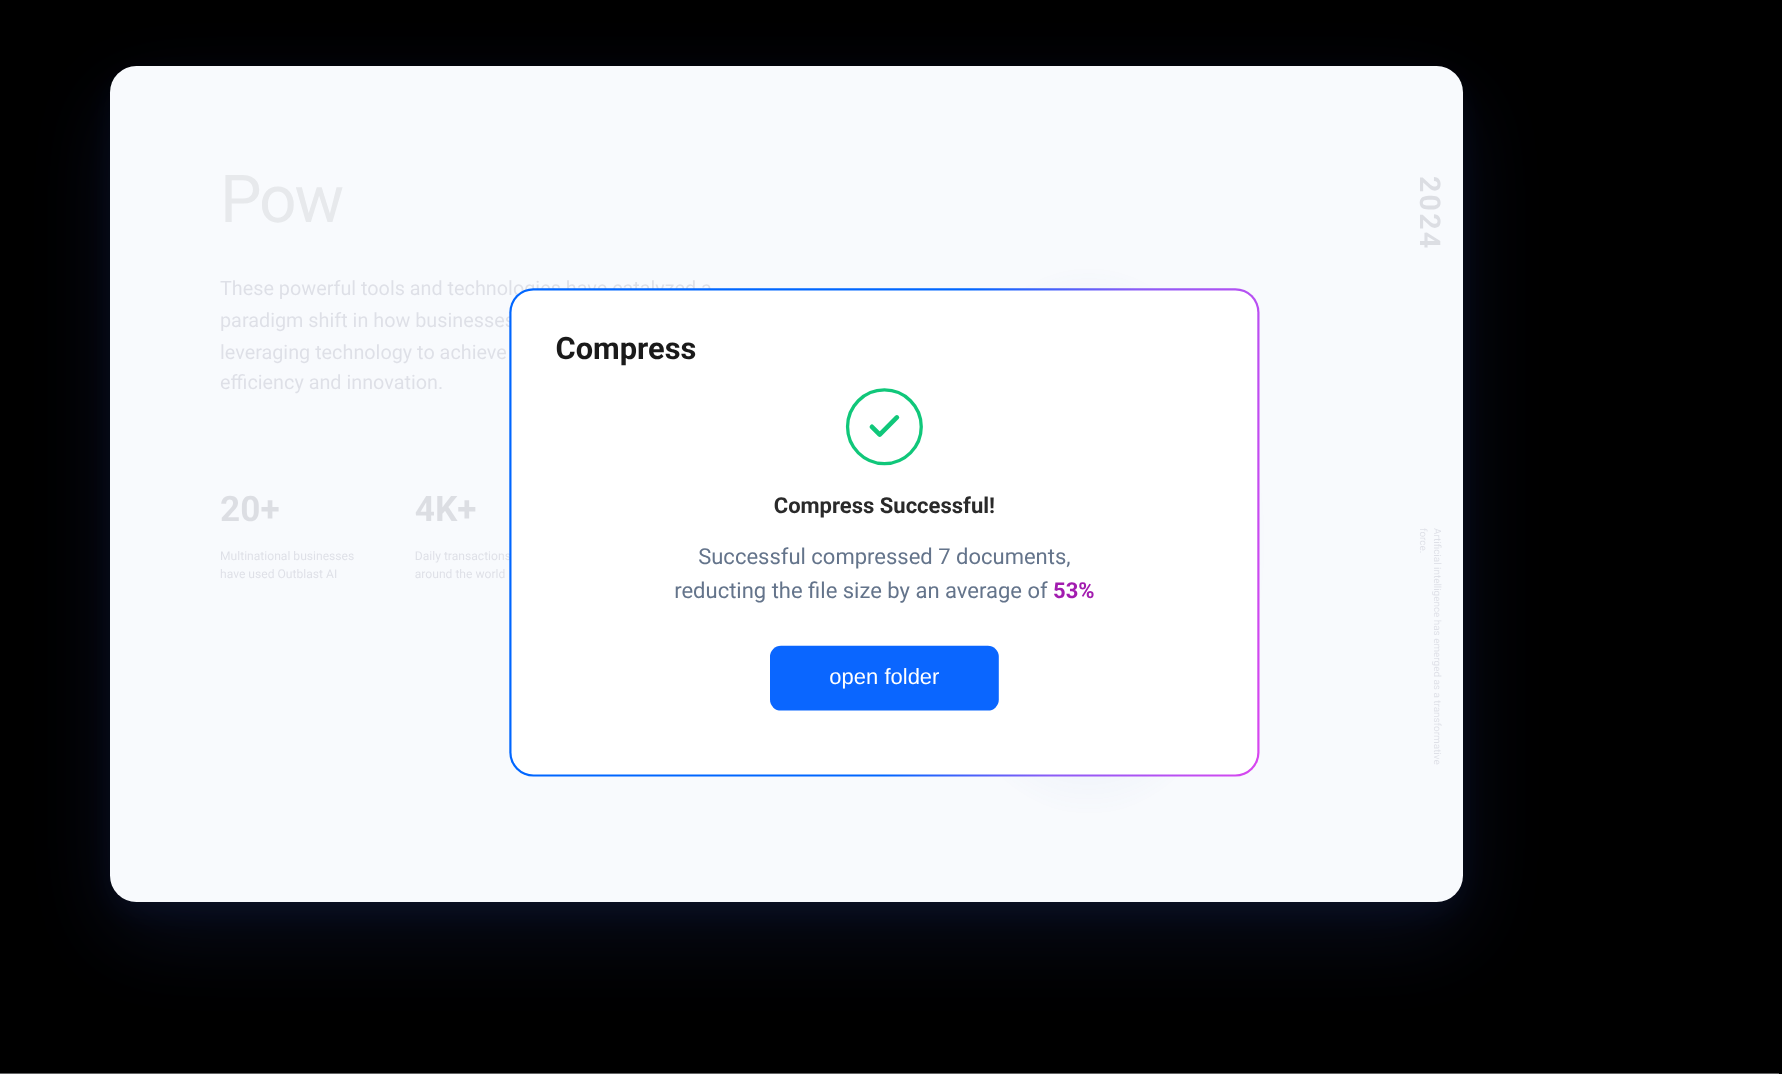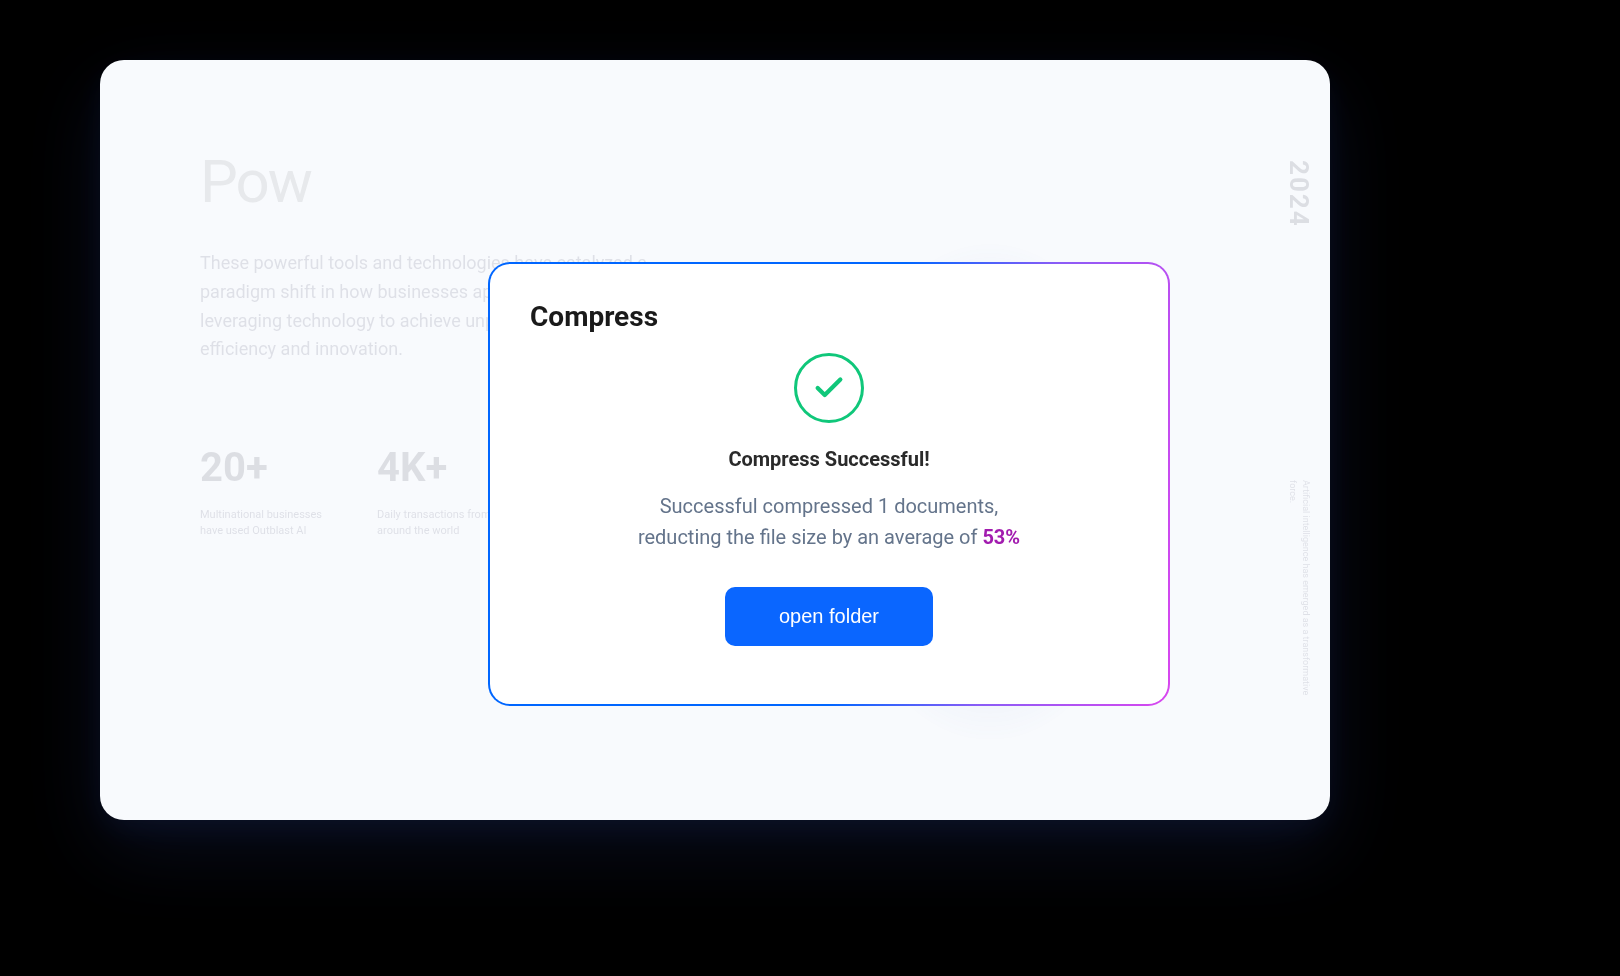--- a/index.html
+++ b/index.html
@@ -53,21 +53,21 @@
       max-width: 520px;
     }
     
     .bg-stats {
       margin-top: 80px;
       display: flex;
       gap: 55px;
     }
     
     .bg-stat-value {
-      font-size: 40px;
+      font-size: 32px;
       font-weight: 700;
       color: #1a1a2e;
     }
     
     .bg-stat-label {
       font-size: 11px;
       color: #2a2a4e;
       margin-top: 16px;
       line-height: 1.4;
     }
@@ -107,21 +107,20 @@
     .modal {
       position: absolute;
       top: 204px;
       left: 365px;
       width: 678px;
       height: 440px;
       background: #fff;
       border-radius: 20px;
       padding: 36px 40px 40px;
       z-index: 10;
-      margin-left: 25px;
     }
     
     .modal::before {
       content: '';
       position: absolute;
       inset: -2px;
       border-radius: 22px;
       background: linear-gradient(100deg, #0066ff 0%, #0066ff 55%, #8b5cf6 75%, #d946ef 100%);
       z-index: -1;
     }
@@ -233,21 +232,21 @@
       <div class="success-icon">
         <svg width="34" height="34" viewBox="0 0 24 24" fill="none" stroke="#10c77a" stroke-width="3" stroke-linecap="round" stroke-linejoin="round">
           <polyline points="4 12 9 17 20 6"></polyline>
         </svg>
       </div>
     </div>
 
     <h3 class="success-heading">Compress Successful!</h3>
 
     <p class="success-body">
-      <span>Successful compressed 1 documents,</span><br>
+      <span>Successful compressed 7 documents,</span><br>
       <span>reducting the file size by an average of </span>
       <span class="percent-highlight">53%</span>
     </p>
 
     <div class="button-wrap">
       <button class="primary-button">open folder</button>
     </div>
   </div>
 
 </div>

